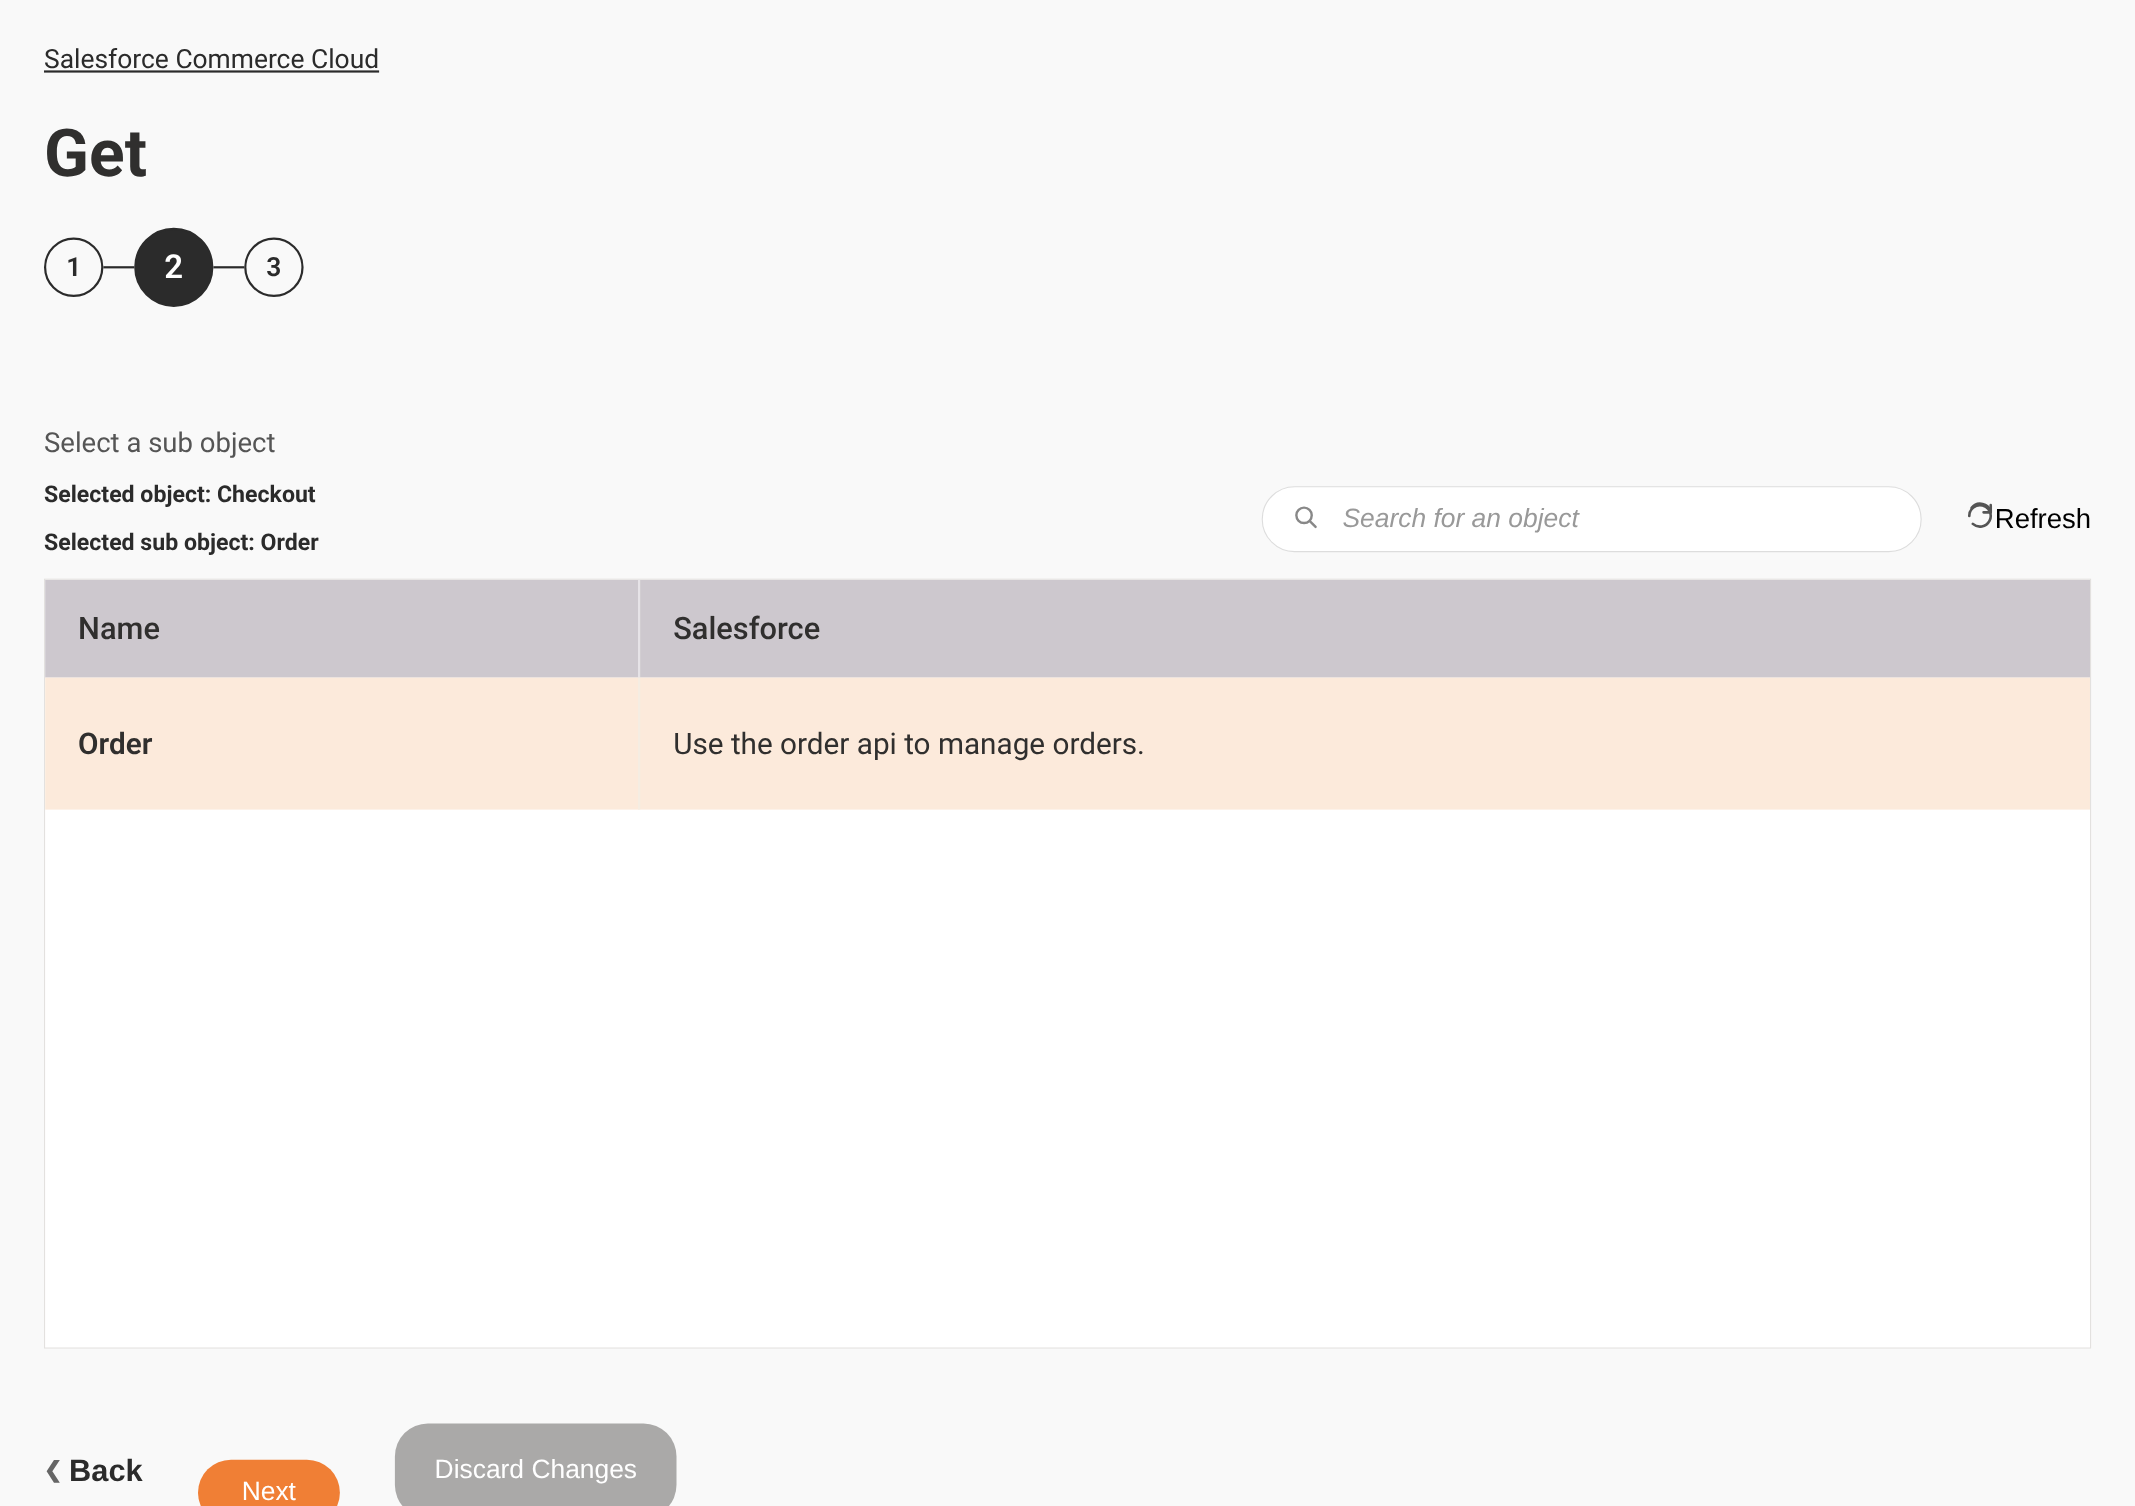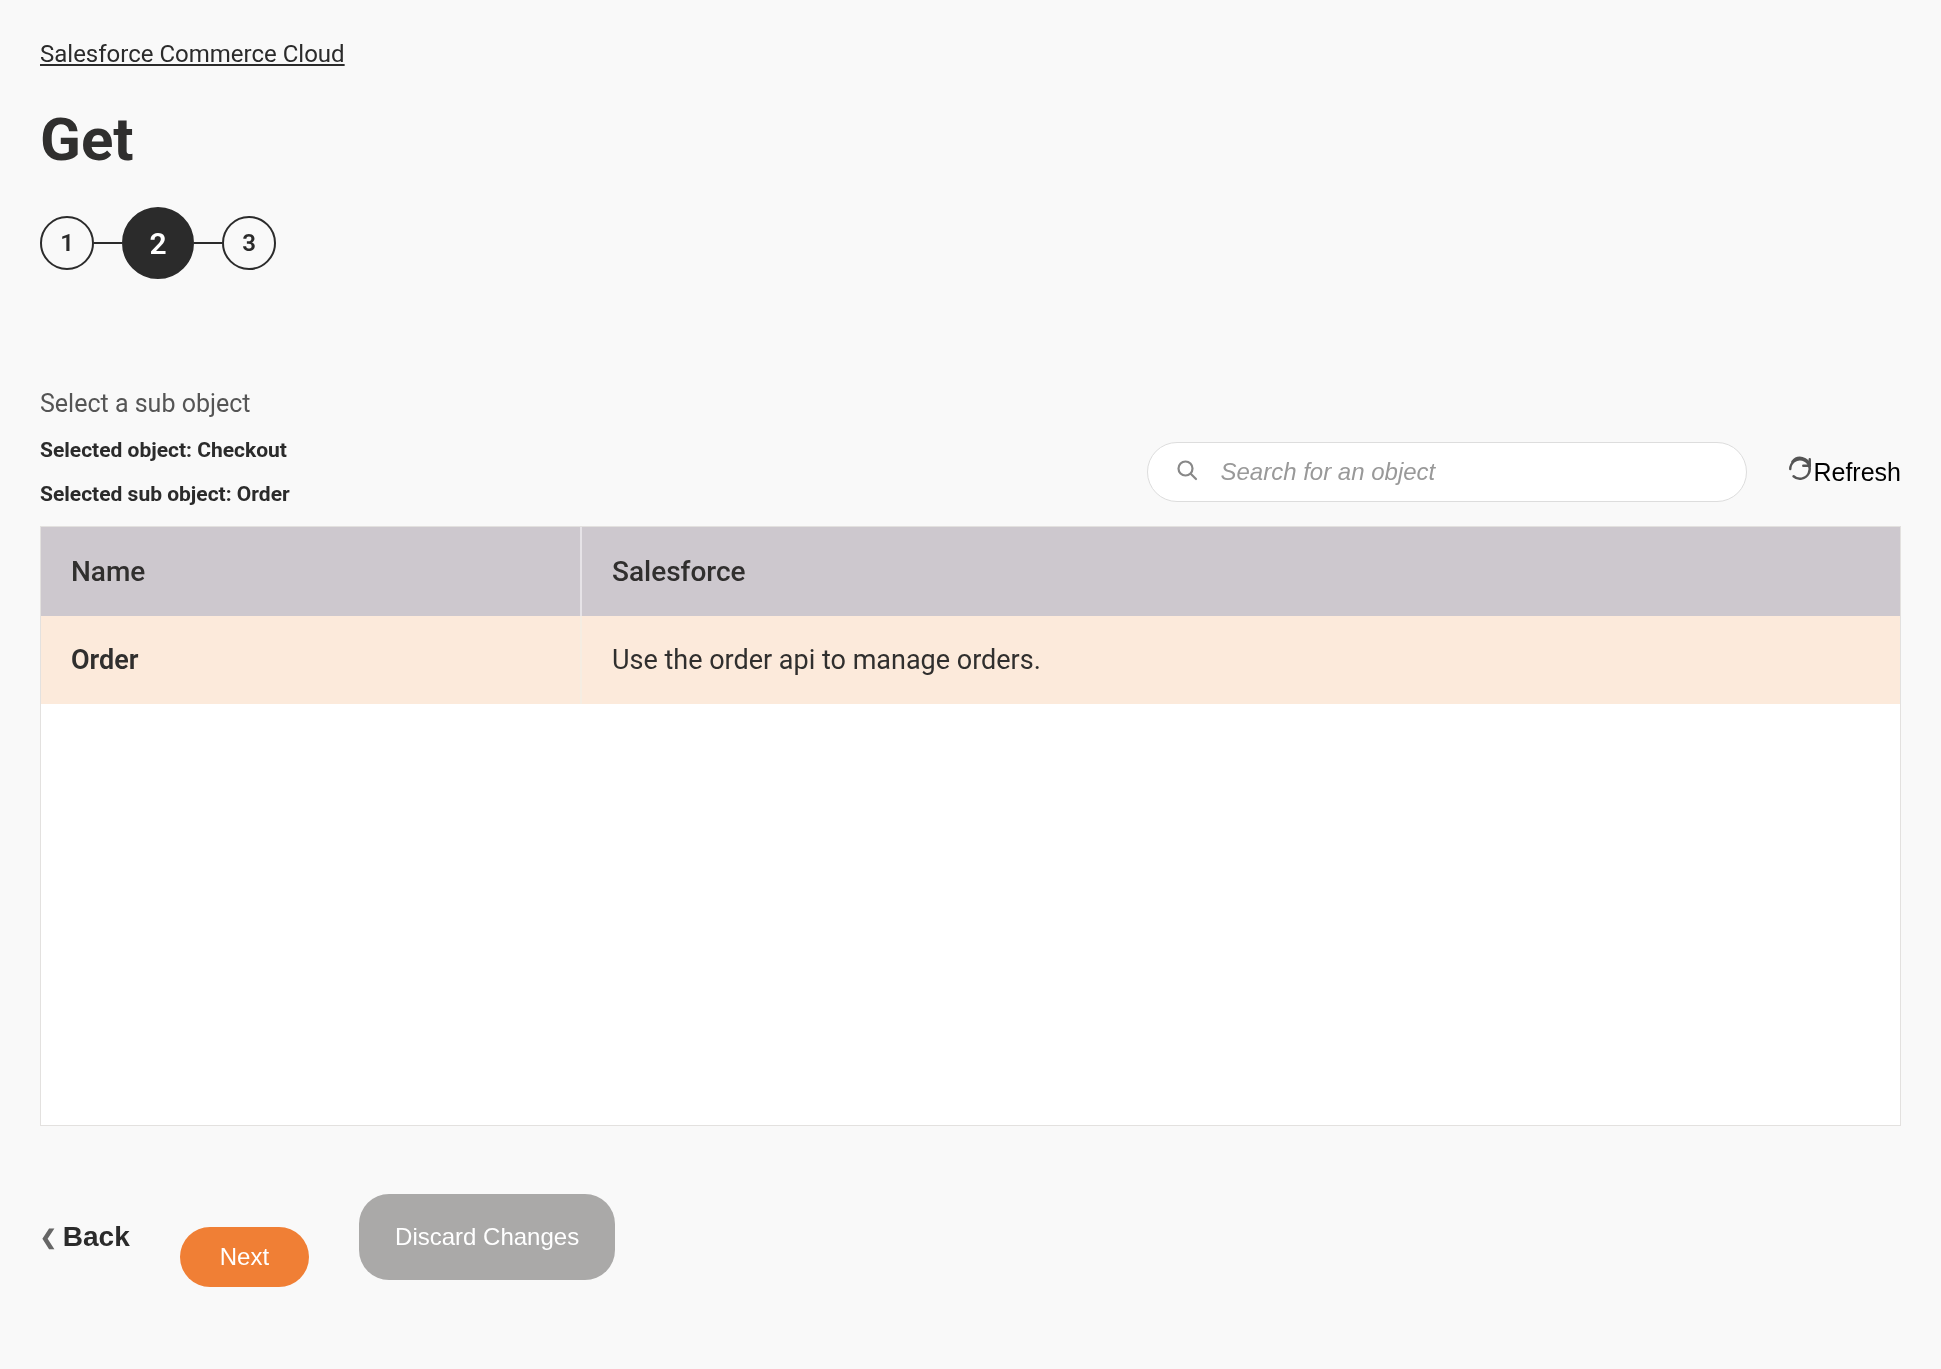--- a/index.html
+++ b/index.html
@@ -112,41 +112,41 @@
     font-size: 25px;
     color: #000000;
     cursor: pointer;
     background: none;
     border: none;
   }
   .refresh-icon { color: #555; }
   .table-container {
     border: 1px solid #e3e1df;
     background: #fff;
-    height: 600px;
+    height: 700px;
     overflow: hidden;
   }
   .data-table {
     width: 100%;
     border-collapse: collapse;
   }
   .data-table th {
     background: #cdc8ce;
     color: #302f2e;
     font-size: 28px;
     font-weight: 500;
     text-align: left;
     padding: 28px 30px;
     border-right: 2px solid #e6e3e7;
   }
   .data-table th:last-child { border-right: none; }
   .data-table th.col-name { width: 540px; }
   .data-table td {
     font-size: 27px;
-    padding: 28px 30px;
+    padding: 44px 30px;
     border-right: 2px solid #f5ede2;
     color: #302f2e;
   }
   .data-table td:last-child { border-right: none; }
   .data-table tr.selected-row { background: #fceadb; }
   .data-table tr.selected-row td:first-child { font-weight: 600; }
   .footer-actions {
     margin-top: 60px;
     display: flex;
     align-items: center;

